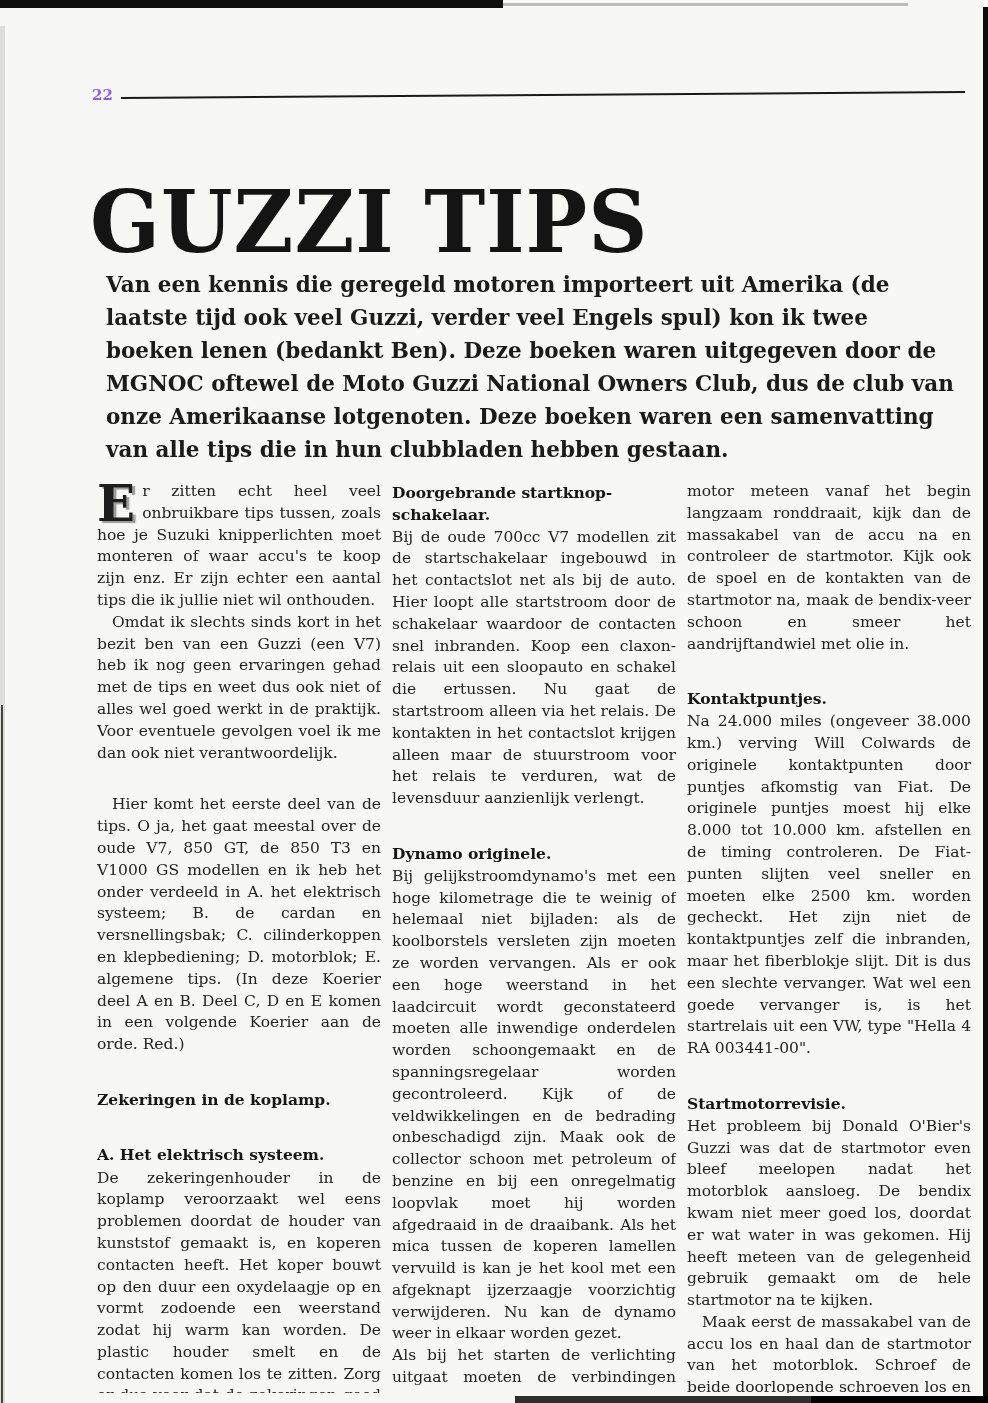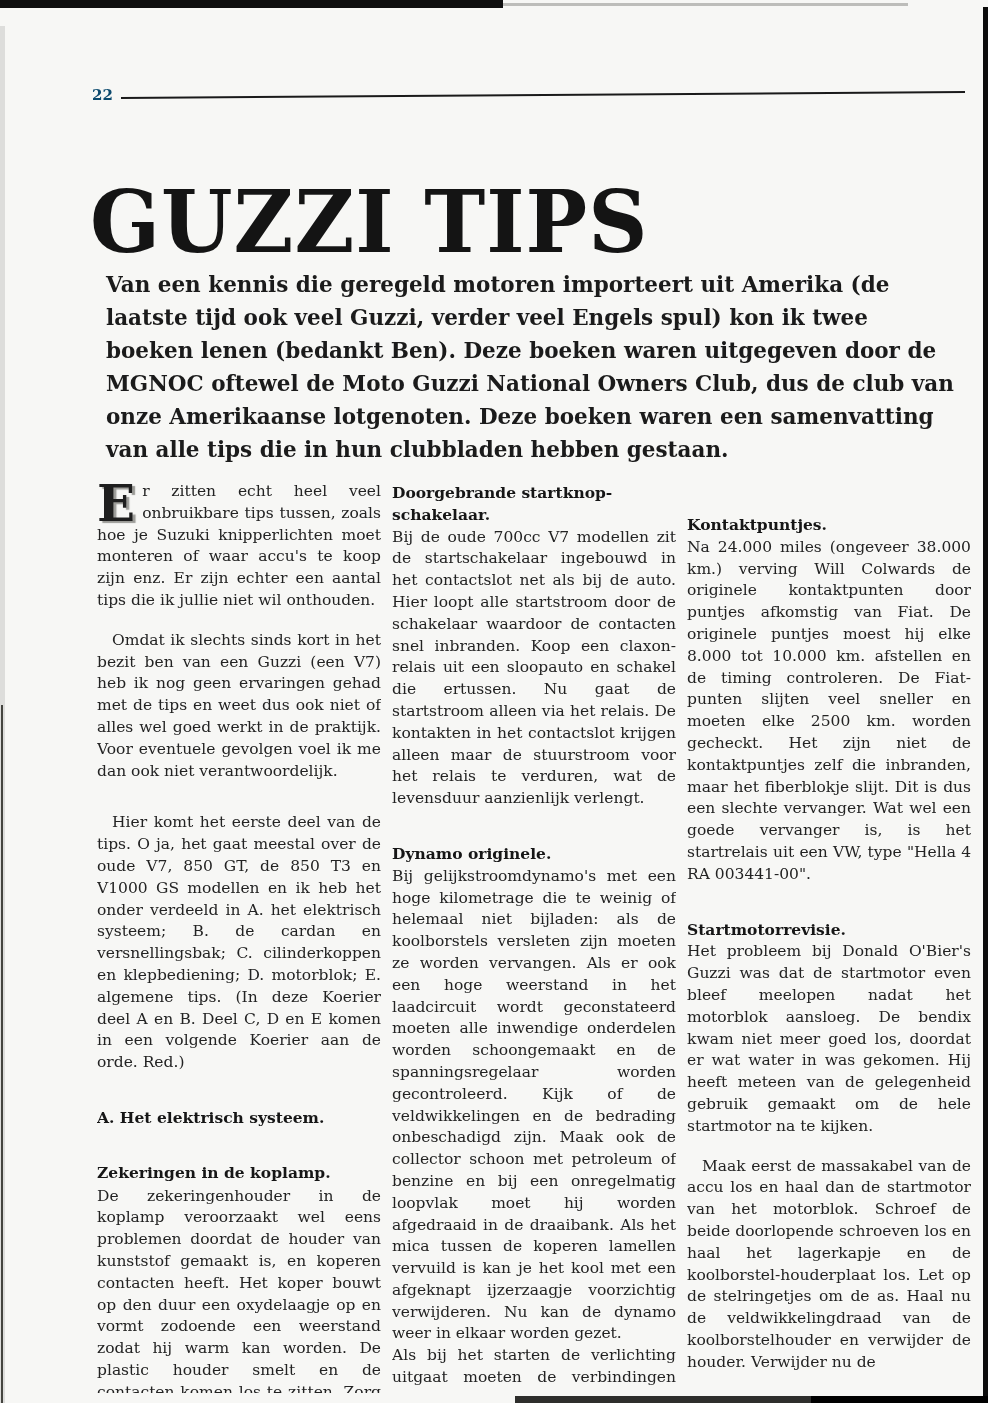--- a/index.html
+++ b/index.html
@@ -16,21 +16,21 @@
   .top-bar-thin { position:absolute; left:503px; top:3px; width:405px; height:3px; background:#bdbdba; }
   .right-border { position:absolute; right:0; top:7px; width:5px; height:1396px; background:#0c0c0c; }
   .left-strip { position:absolute; left:0; top:26px; width:5px; height:1377px; background:#dddddb; }
   .left-line  { position:absolute; left:1px; top:705px; width:2px; height:698px; background:#44443f; }
   .bottom-bar-left  { position:absolute; left:515px; bottom:0; width:296px; height:7px; background:#2e2e2c; }
   .bottom-bar-right { position:absolute; left:811px; bottom:0; width:177px; height:7px; background:#000; }
 
   
   .page-number {
     position:absolute; left:92px; top:86px;
-    font-size:15px; font-weight:bold; color:#0c4a6e;
+    font-size:15px; font-weight:bold; color:#8b5cf6;
   }
   .header-rule {
     position:absolute; left:121px; top:97px; width:844px; height:2px;
     background:#1a1a1a; transform:rotate(-0.4deg); transform-origin:left center;
   }
 
   
   .page-title {
     position:absolute; left:90px; top:122px;
     font-size:82px; line-height:1.05; font-weight:bold;
@@ -49,21 +49,21 @@
   
   .columns {
     position:absolute; left:97px; top:481px; width:878px; height:915px;
     display:flex; gap:11px;
   }
   .col { width:284px; height:912px; overflow:hidden; }
   .col p {
     margin:0; font-size:15.5px; line-height:21.8px;
     text-align:justify; color:#232323;
   }
-  .col p.indent { text-indent:15px;margin-top:18px; }
+  .col p.indent { text-indent:15px; }
   .col p.gap-before { margin-top:30px; }
   .col h3 {
     margin:33px 0 2px 0; font-size:15.5px; line-height:21.8px;
     font-weight:bold; color:#161616; text-align:left;
   }
   .col h3.first { margin-top:1px; }
   .col h3.tight { margin-bottom:1px; }
   .dropcap {
     float:left; font-weight:bold; font-size:50px; line-height:40px;
     padding:3px 7px 0 0; color:#1e1e1e;
@@ -87,34 +87,35 @@
 <h1 class="page-title">GUZZI TIPS</h1>
 
 <div class="intro">Van een kennis die geregeld motoren importeert uit Amerika (de laatste tijd ook veel Guzzi, verder veel Engels spul) kon ik twee boeken lenen (bedankt Ben). Deze boeken waren uitgegeven door de MGNOC oftewel de Moto Guzzi National Owners Club, dus de club van onze Amerikaanse lotgenoten. Deze boeken waren een samenvatting van alle tips die in hun clubbladen hebben gestaan.</div>
 
 <div class="columns">
 
   <div class="col">
     <p><span class="dropcap">E</span><span>r zitten echt heel veel onbruikbare tips tussen, zoals hoe je Suzuki knipperlichten moet monteren of waar accu's te koop zijn enz. Er zijn echter een aantal tips die ik jullie niet wil onthouden.</span></p>
     <p class="indent">Omdat ik slechts sinds kort in het bezit ben van een Guzzi (een V7) heb ik nog geen ervaringen gehad met de tips en weet dus ook niet of alles wel goed werkt in de praktijk. Voor eventuele gevolgen voel ik me dan ook niet verantwoordelijk.</p>
     <p class="indent gap-before">Hier komt het eerste deel van de tips. O ja, het gaat meestal over de oude V7, 850 GT, de 850 T3 en V1000 GS modellen en ik heb het onder verdeeld in A. het elektrisch systeem; B. de cardan en versnellingsbak; C. cilinderkoppen en klepbediening; D. motorblok; E. algemene tips. (In deze Koerier deel A en B. Deel C, D en E komen in een volgende Koerier aan de orde. Red.)</p>
+    <h3>Zekeringen in de koplamp.</h3>
     <h3>A. Het elektrisch systeem.</h3>
-    <h3>Zekeringen in de koplamp.</h3>
     <p>De zekeringenhouder in de koplamp veroorzaakt wel eens problemen doordat de houder van kunststof gemaakt is, en koperen contacten heeft. Het koper bouwt op den duur een oxydelaagje op en vormt zodoende een weerstand zodat hij warm kan worden. De plastic houder smelt en de contacten komen los te zitten. Zorg er dus voor dat de zekeringen goed contact maken en bescherm ze met bijvoorbeeld vaseline.</p>
   </div>
 
   <div class="col">
     <h3 class="first tight">Doorgebrande startknop-schakelaar.</h3>
     <p>Bij de oude 700cc V7 modellen zit de startschakelaar ingebouwd in het contactslot net als bij de auto. Hier loopt alle startstroom door de schakelaar waardoor de contacten snel inbranden. Koop een claxon-relais uit een sloopauto en schakel die ertussen. Nu gaat de startstroom alleen via het relais. De kontakten in het contactslot krijgen alleen maar de stuurstroom voor het relais te verduren, wat de levensduur aanzienlijk verlengt.</p>
     <h3 class="tight">Dynamo originele.</h3>
     <p>Bij gelijkstroomdynamo's met een hoge kilometrage die te weinig of helemaal niet bijladen: als de koolborstels versleten zijn moeten ze worden vervangen. Als er ook een hoge weerstand in het laadcircuit wordt geconstateerd moeten alle inwendige onderdelen worden schoongemaakt en de spanningsregelaar worden gecontroleerd. Kijk of de veldwikkelingen en de bedrading onbeschadigd zijn. Maak ook de collector schoon met petroleum of benzine en bij een onregelmatig loopvlak moet hij worden afgedraaid in de draaibank. Als het mica tussen de koperen lamellen vervuild is kan je het kool met een afgeknapt ijzerzaagje voorzichtig verwijderen. Nu kan de dynamo weer in elkaar worden gezet.</p>
     <p>Als bij het starten de verlichting uitgaat moeten de verbindingen worden gecontroleerd. Als bij het starten de verlichting sterk afneemt, controleer dan de toestand van de accu. Als de</p>
   </div>
 
   <div class="col">
+    <p>motor meteen vanaf het begin langzaam ronddraait, kijk dan de massakabel van de accu na en controleer de startmotor. Kijk ook de spoel en de kontakten van de startmotor na, maak de bendix-veer schoon en smeer het aandrijftandwiel met olie in.</p>
     <h3 class="tight">Kontaktpuntjes.</h3>
     <p>Na 24.000 miles (ongeveer 38.000 km.) verving Will Colwards de originele kontaktpunten door puntjes afkomstig van Fiat. De originele puntjes moest hij elke 8.000 tot 10.000 km. afstellen en de timing controleren. De Fiat-punten slijten veel sneller en moeten elke 2500 km. worden gecheckt. Het zijn niet de kontaktpuntjes zelf die inbranden, maar het fiberblokje slijt. Dit is dus een slechte vervanger. Wat wel een goede vervanger is, is het startrelais uit een VW, type "Hella 4 RA 003441-00".</p>
     <h3 class="tight">Startmotorrevisie.</h3>
     <p>Het probleem bij Donald O'Bier's Guzzi was dat de startmotor even bleef meelopen nadat het motorblok aansloeg. De bendix kwam niet meer goed los, doordat er wat water in was gekomen. Hij heeft meteen van de gelegenheid gebruik gemaakt om de hele startmotor na te kijken.</p>
     <p class="indent">Maak eerst de massakabel van de accu los en haal dan de startmotor van het motorblok. Schroef de beide doorlopende schroeven los en haal het lagerkapje en de koolborstel-houderplaat los. Let op de stelringetjes om de as. Haal nu de veldwikkelingdraad van de koolborstelhouder en verwijder de houder. Verwijder nu de</p>
   </div>
 
 </div>
 
 </body></html>

